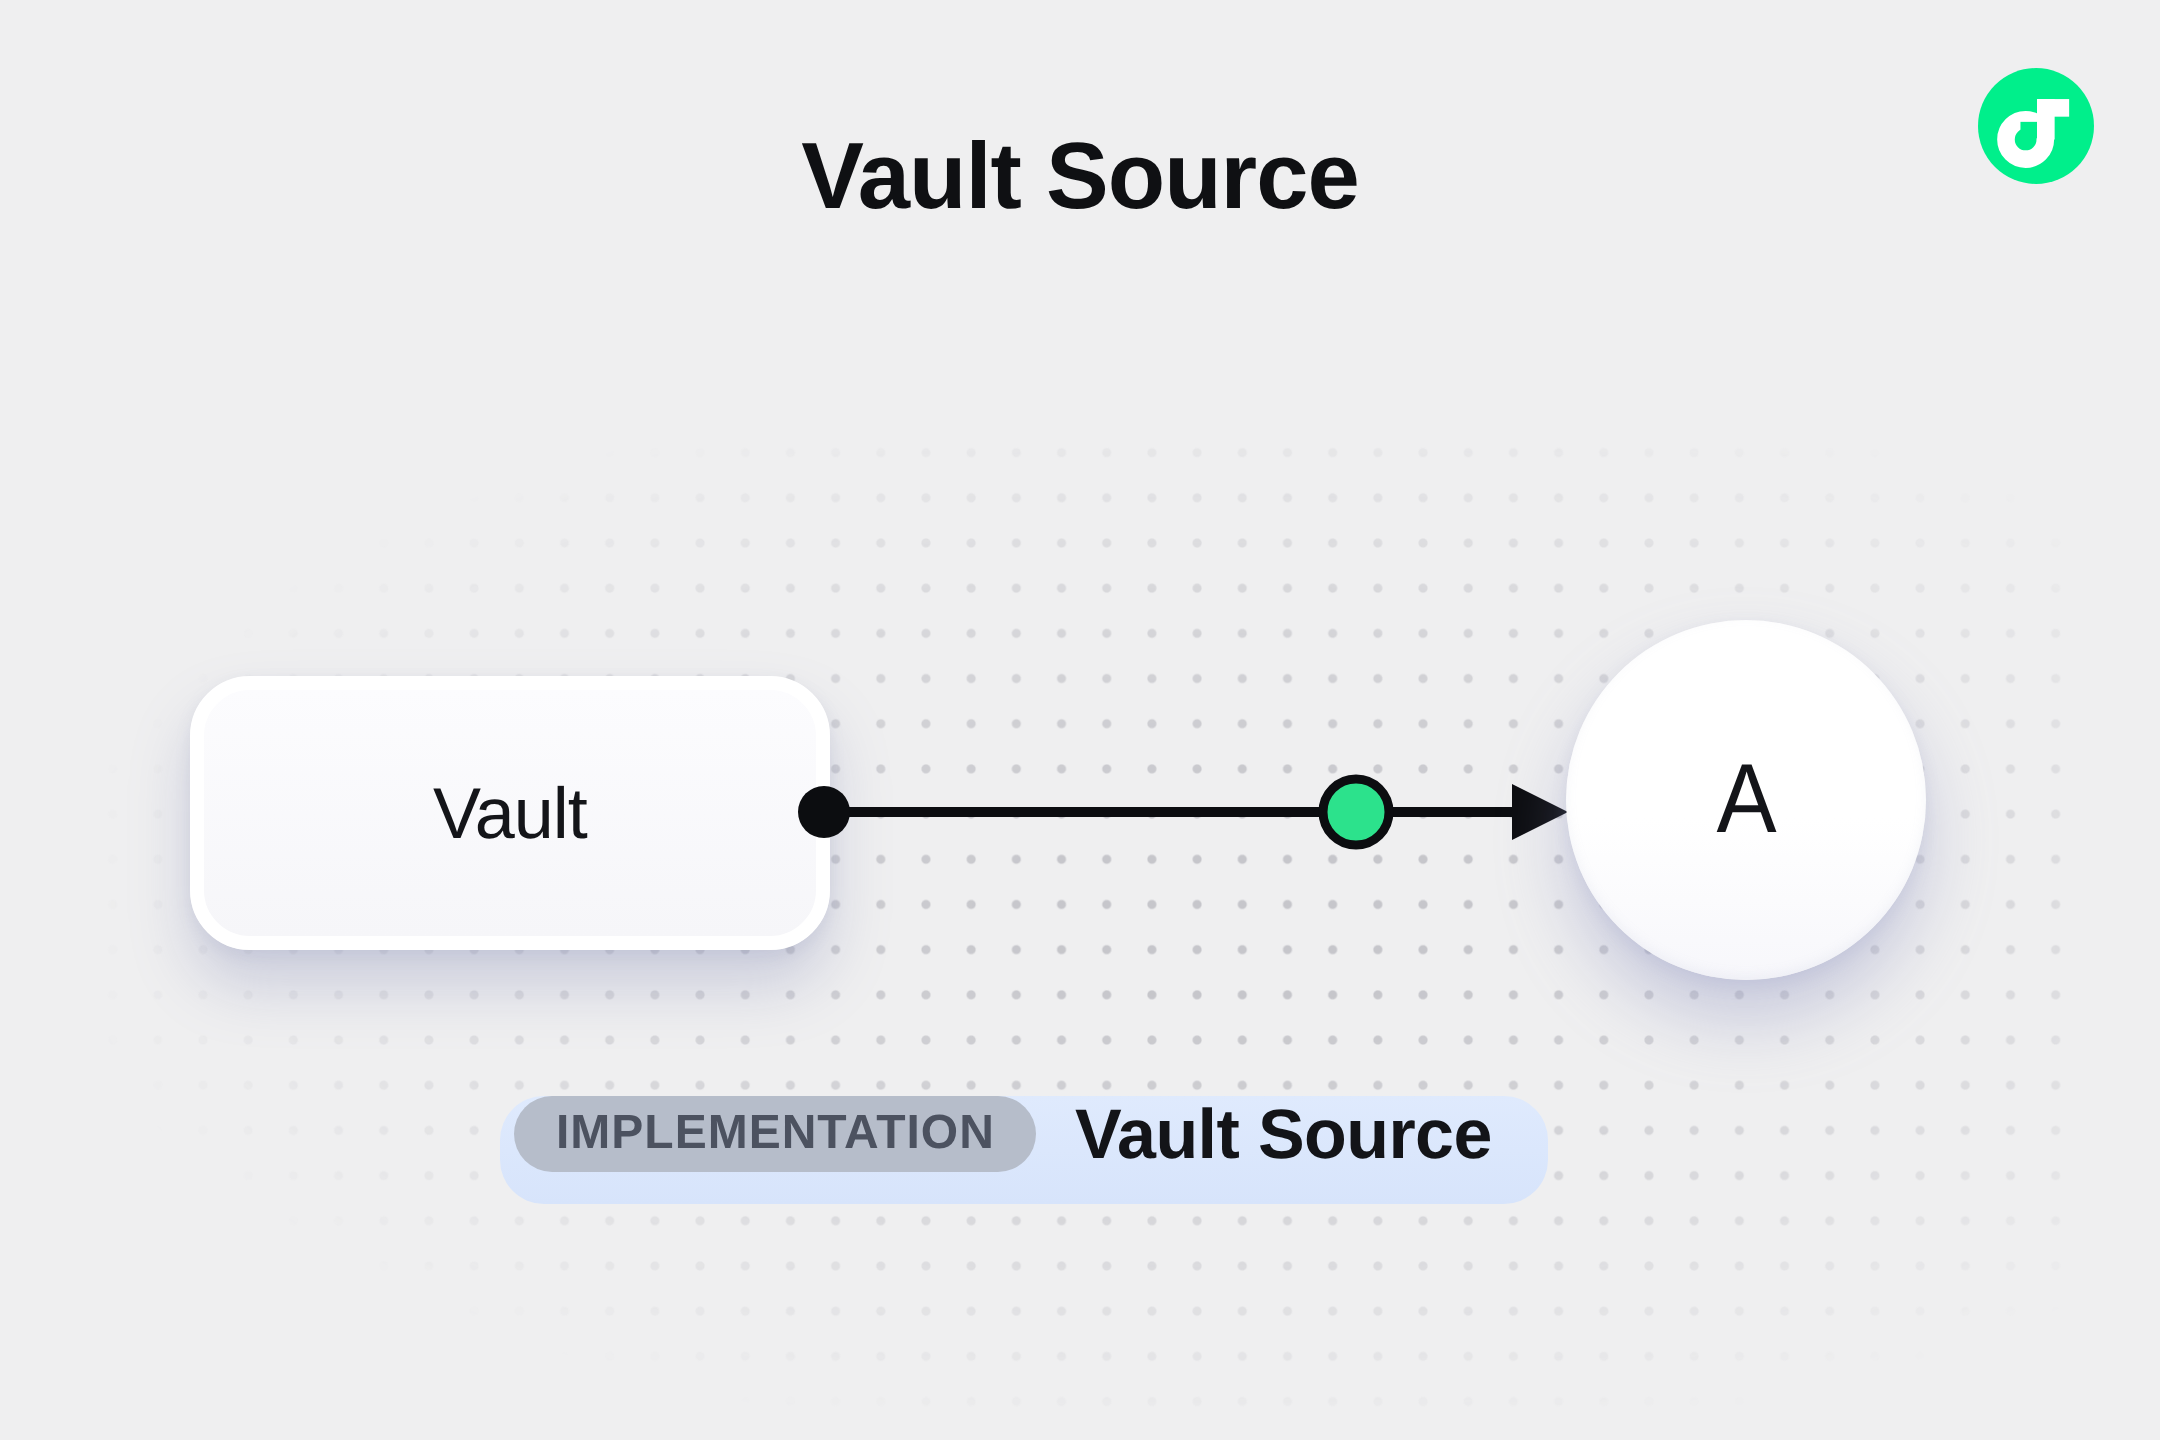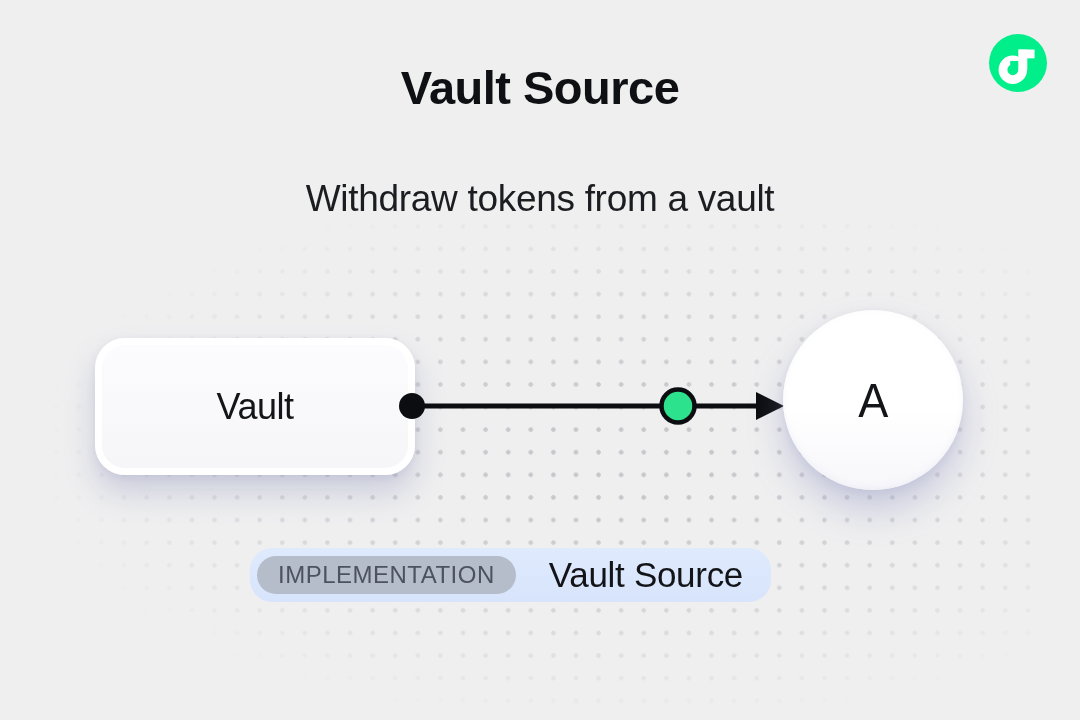--- a/index.html
+++ b/index.html
@@ -40,22 +40,22 @@
     position:absolute;left:783px;top:310px;width:180px;height:180px;border-radius:50%;
     background:linear-gradient(180deg,#ffffff 55%,#f7f7fb 100%);
     box-shadow:0 20px 34px rgba(138,141,190,.38), 0 3px 8px rgba(138,141,190,.14), inset 0 -2px 6px rgba(160,162,200,.10);
     display:flex;align-items:center;justify-content:center;
   }
   .node-circle .node-label{font-size:49px;color:#141519;transform:scaleX(.92);}
   .edge-svg{position:absolute;left:396px;top:378px;width:396px;height:56px;}
   .badge{
     position:absolute;left:250px;top:548px;height:54px;border-radius:22px;
     background:linear-gradient(180deg,#dfeafd 0%,#d7e4fb 100%);
-    display:inline-flex;align-items:center;gap:33px;
-    padding:0 28px 0 7px;box-sizing:border-box;
+    display:inline-flex;gap:19px;
+    padding:0 28px 0 7px;box-sizing:border-box;font-weight:bold;
   }
   .badge-tag{
     height:38px;border-radius:19px;background:#b6bdca;
     display:flex;align-items:center;padding:0 21px;
     font-size:24px;color:#4c5260;letter-spacing:.5px;white-space:nowrap;
   }
   .badge-label{font-size:35px;color:#131418;letter-spacing:-.3px;white-space:nowrap;}
 </style>
 </head>
 <body>
@@ -66,21 +66,20 @@
 
   <svg class="logo" viewBox="0 0 56 56" aria-hidden="true">
     <circle cx="28" cy="28" r="28" fill="#00ef8b"></circle>
     <circle cx="23" cy="34.5" r="9.5" fill="none" stroke="#ffffff" stroke-width="8.5"></circle>
     <rect x="20.5" y="26" width="8" height="8" fill="#00ef8b"></rect>
     <rect x="28.5" y="15" width="8.5" height="19.5" fill="#ffffff"></rect>
     <rect x="28.5" y="15" width="15.5" height="8.5" fill="#ffffff"></rect>
   </svg>
 
   <h1 class="title">Vault Source</h1>
-  <p class="subtitle">Withdraw tokens from a vault</p>
 
   <div class="node-box">
     <span class="node-label">Vault</span>
   </div>
 
   <svg class="edge-svg" viewBox="0 0 396 56" aria-hidden="true">
     <defs>
       <linearGradient id="tokenTrail" x1="0" y1="0" x2="1" y2="0">
         <stop offset="0" stop-color="#0c0d10"></stop>
         <stop offset="1" stop-color="#17c878"></stop>

